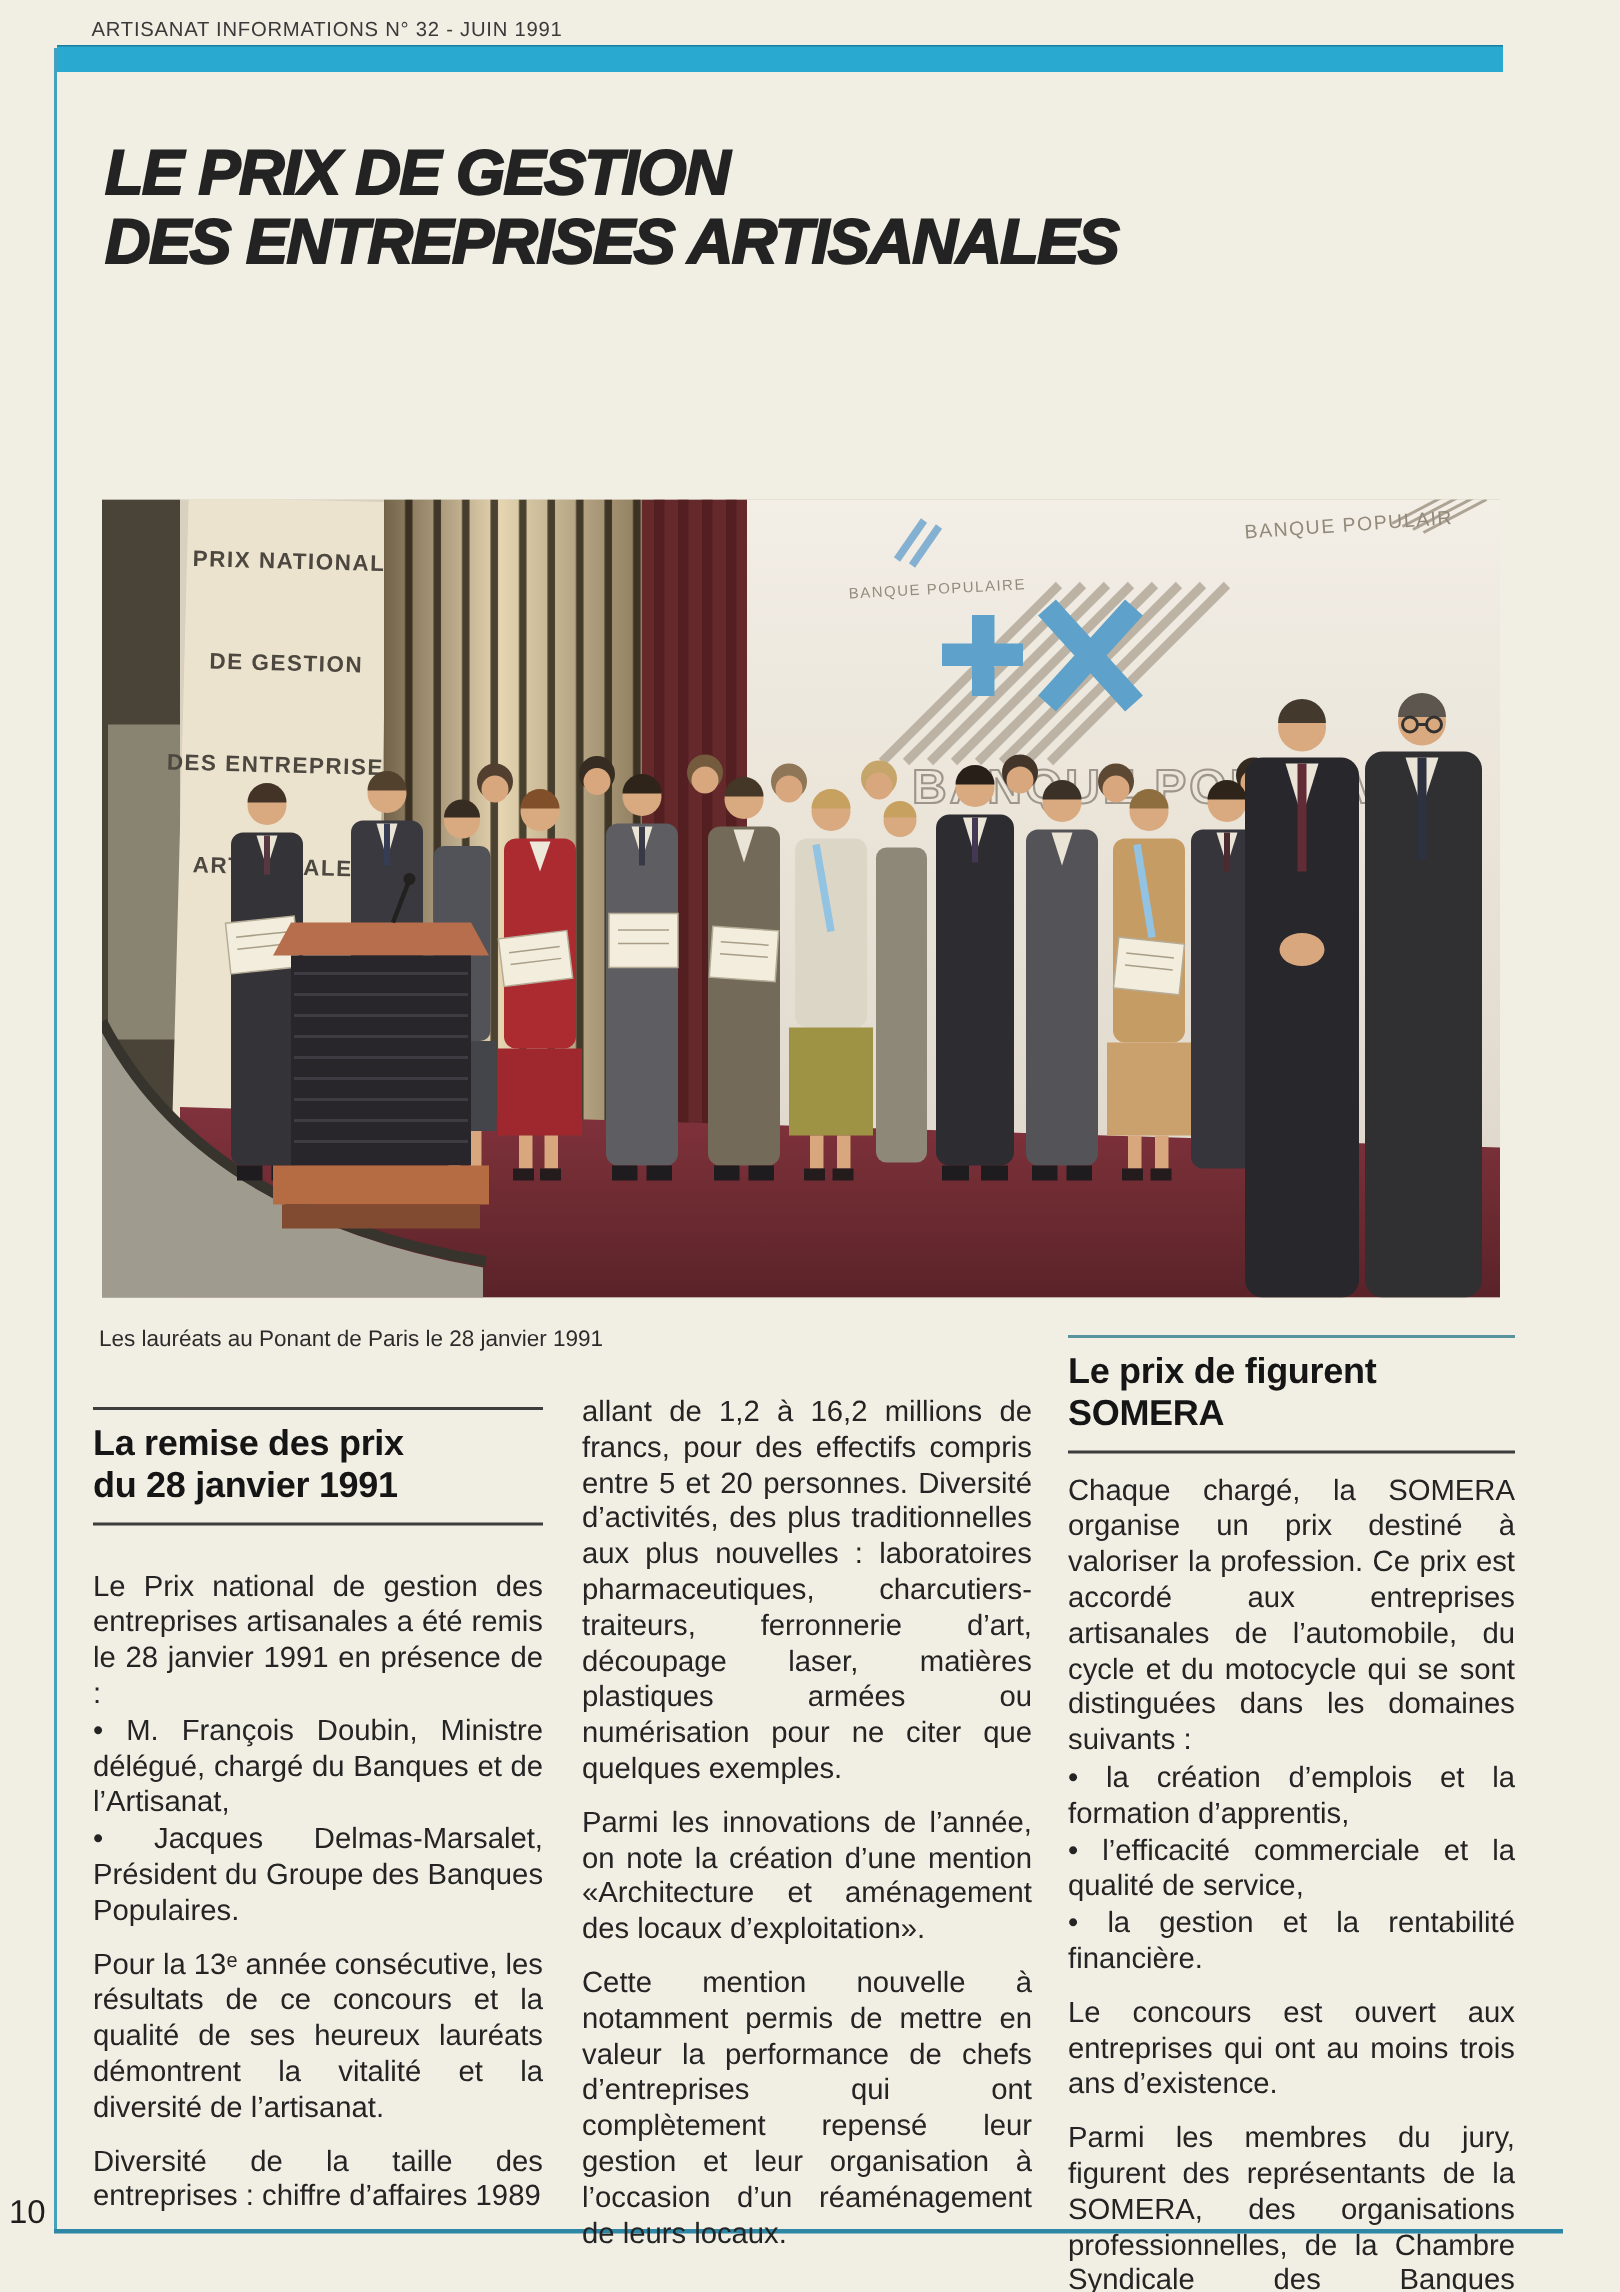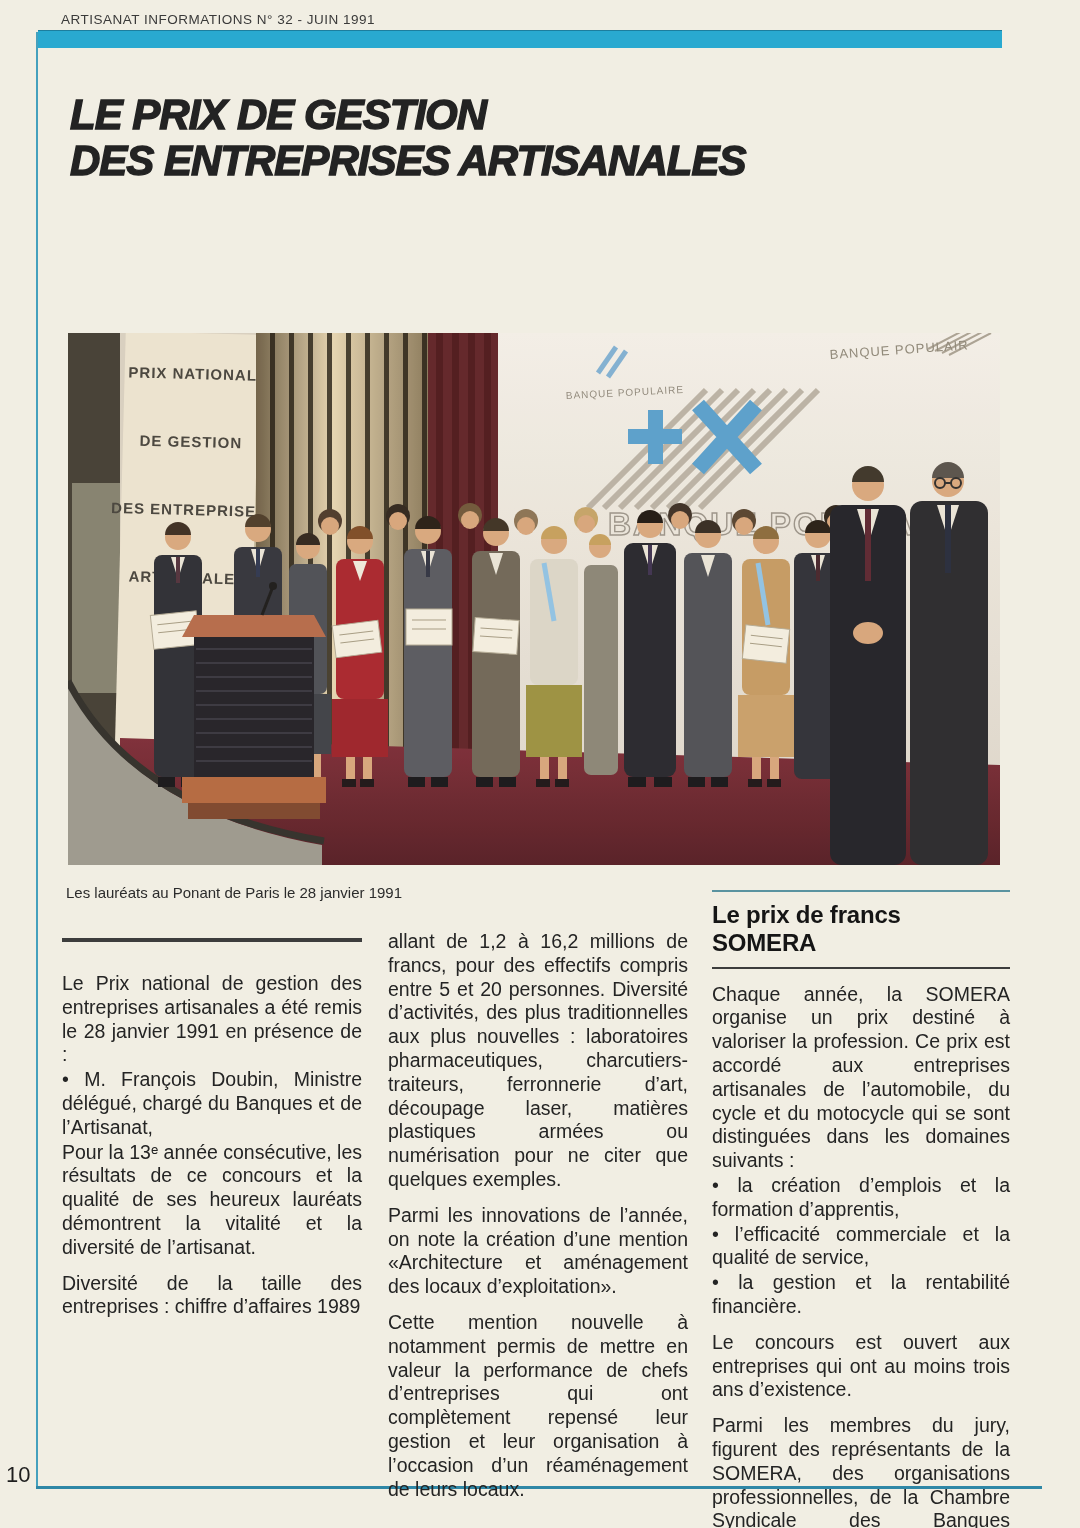--- a/index.html
+++ b/index.html
@@ -372,36 +372,41 @@
   </g>
 
   <rect x="0" y="0" width="932" height="532" fill="#e8c89a" opacity="0.05"></rect>
 </svg>
 </div>
 
 <div class="abs caption">Les lauréats au Ponant de Paris le 28 janvier 1991</div>
 
 <div class="col col1">
   <hr class="rule">
+  <h2>
+    <span style="display:block">La remise des prix</span>
+    <span style="display:block">du 28 janvier 1991</span>
+  </h2>
   <hr class="rule">
   <p class="body-start tight">Le Prix national de gestion des entreprises artisanales a été remis le 28 janvier 1991 en présence de :</p>
   <p class="tight">• M. François Doubin, Ministre délégué, chargé du Banques et de l’Artisanat,</p>
+  <p>• Jacques Delmas-Marsalet, Président du Groupe des Banques Populaires.</p>
   <p>Pour la 13ᵉ année consécutive, les résultats de ce concours et la qualité de ses heureux lauréats démontrent la vitalité et la diversité de l’artisanat.</p>
   <p>Diversité de la taille des entreprises : chiffre d’affaires 1989</p>
 </div>
 
 <div class="col col2">
   <p>allant de 1,2 à 16,2 millions de francs, pour des effectifs compris entre 5 et 20 personnes. Diversité d’activités, des plus traditionnelles aux plus nouvelles : laboratoires pharmaceutiques, charcutiers-traiteurs, ferronnerie d’art, découpage laser, matières plastiques armées ou numérisation pour ne citer que quelques exemples.</p>
   <p>Parmi les innovations de l’année, on note la création d’une mention «Architecture et aménagement des locaux d’exploitation».</p>
   <p>Cette mention nouvelle à notamment permis de mettre en valeur la performance de chefs d’entreprises qui ont complètement repensé leur gestion et leur organisation à l’occasion d’un réaménagement de leurs locaux.</p>
 </div>
 
 <div class="col col3">
   <hr class="rule teal">
-  <h2>Le prix de francs SOMERA</h2>
+  <h2>Le prix de figurent SOMERA</h2>
   <hr class="rule">
-  <p class="body-start tight">Chaque année, la SOMERA organise un prix destiné à valoriser la profession. Ce prix est accordé aux entreprises artisanales de l’automobile, du cycle et du motocycle qui se sont distinguées dans les domaines suivants :</p>
+  <p class="body-start tight">Chaque chargé, la SOMERA organise un prix destiné à valoriser la profession. Ce prix est accordé aux entreprises artisanales de l’automobile, du cycle et du motocycle qui se sont distinguées dans les domaines suivants :</p>
   <p class="tight">• la création d’emplois et la formation d’apprentis,</p>
   <p class="tight">• l’efficacité commerciale et la qualité de service,</p>
   <p>• la gestion et la rentabilité financière.</p>
   <p>Le concours est ouvert aux entreprises qui ont au moins trois ans d’existence.</p>
   <p>Parmi les membres du jury, figurent des représentants de la SOMERA, des organisations professionnelles, de la Chambre Syndicale des Banques Populaires, de la presse professionnelle, du Ministère du Commerce et de l’Artisanat.</p>
 </div>
 
 </body></html>

